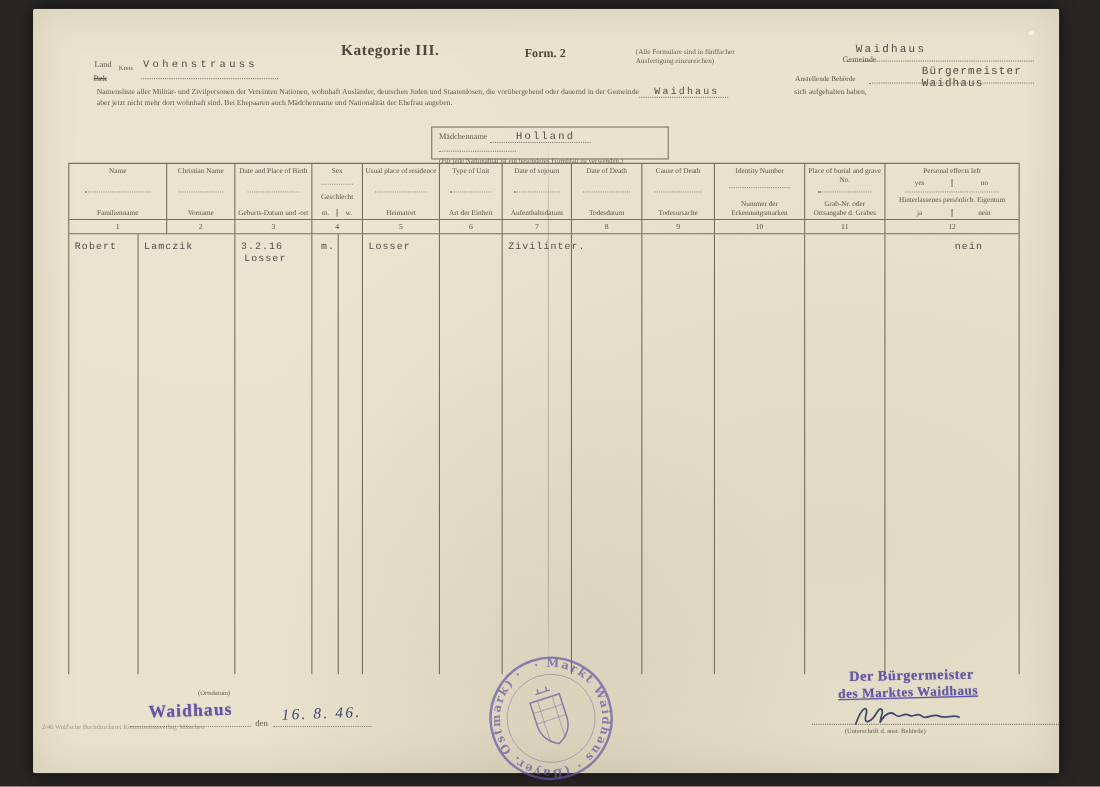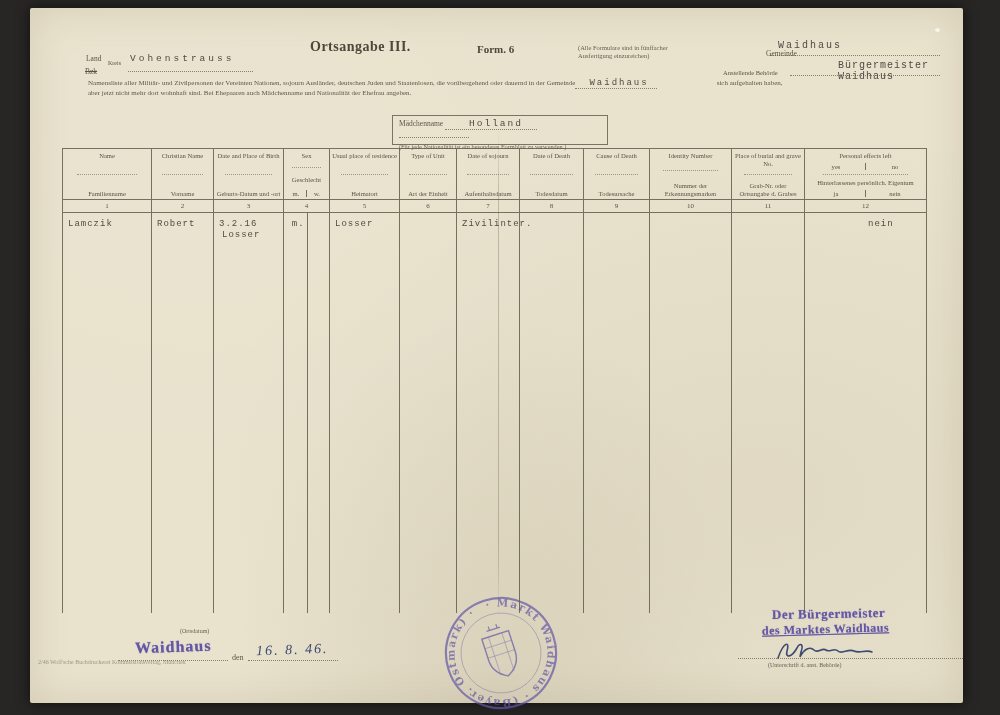--- a/index.html
+++ b/index.html
@@ -98,43 +98,43 @@
   .fline3{left:708px;top:650px;width:225px;}
   .sig-note{left:738px;top:654px;font-size:6px;color:#6a6253;}
 </style>
 </head>
 <body>
 
 <div class="paper">
   <div class="crease"></div>
   <div class="speck"></div>
 
-  <div class="abs kategorie">Ortsangabe III.</div>
-  <div class="abs form-no">Form. 6</div>
+  <div class="abs kategorie">Kategorie III.</div>
+  <div class="abs form-no">Form. 2</div>
   <div class="abs copies-note tiny">
     <div>(Alle Formulare sind in fünffacher</div>
     <div>Ausfertigung einzureichen)</div>
   </div>
 
   <div class="abs land-label">Land</div>
   <div class="abs kreis-label">Kreis</div>
   <div class="abs bzk-label">Bzk</div>
   <div class="abs district-line dots"></div>
   <div class="abs district-value typed">Vohenstrauss</div>
 
   <div class="abs gemeinde-label print">Gemeinde</div>
   <div class="abs gemeinde-line dots"></div>
   <div class="abs gemeinde-value typed">Waidhaus</div>
   <div class="abs behoerde-label print">Anstellende Behörde</div>
   <div class="abs behoerde-line dots"></div>
   <div class="abs behoerde-value typed">Bürgermeister Waidhaus</div>
 
   <div class="abs intro">
     <div>
-      <span>Namensliste aller Militär- und Zivilpersonen der Vereinten Nationen, sojourn Ausländer, deutschen Juden und Staatenlosen, die vorübergehend oder dauernd in der Gemeinde</span><span class="t-inline dots">Waidhaus</span><span class="tail-gap"></span><span>sich aufgehalten haben,</span>
+      <span>Namensliste aller Militär- und Zivilpersonen der Vereinten Nationen, wohnhaft Ausländer, deutschen Juden und Staatenlosen, die vorübergehend oder dauernd in der Gemeinde</span><span class="t-inline dots">Waidhaus</span><span class="tail-gap"></span><span>sich aufgehalten haben,</span>
     </div>
     <div>aber jetzt nicht mehr dort wohnhaft sind. Bei Ehepaaren auch Mädchenname und Nationalität der Ehefrau angeben.</div>
   </div>
 
   <div class="abs nat-box">
     <div class="nat-line1">
       <span>Mädchenname</span>
       <span class="nat-value">Holland</span><span class="nat-dots"></span>
     </div>
     <div class="nat-note">(Für jede Nationalität ist ein besonderes Formblatt zu verwenden.)</div>
@@ -223,25 +223,25 @@
         <div class="ncell" style="width: 70px;">5</div>
         <div class="ncell" style="width: 57px;">6</div>
         <div class="ncell" style="width: 63px;">7</div>
         <div class="ncell" style="width: 64px;">8</div>
         <div class="ncell" style="width: 66px;">9</div>
         <div class="ncell" style="width: 82px;">10</div>
         <div class="ncell" style="width: 73px;">11</div>
         <div class="ncell" style="width: 122px;">12</div>
       </div>
     <div class="tbody">
+        <div class="bcell" style="width: 62px;">
+          <div class="">Robert</div>
+        </div>
         <div class="bcell" style="width: 88px;">
           <div class="">Lamczik</div>
-        </div>
-        <div class="bcell" style="width: 62px;">
-          <div class="">Robert</div>
         </div>
         <div class="bcell" style="width: 70px;">
           <div class="">3.2.16</div>
           <div class="second-line">Losser</div>
         </div>
         <div class="bcell split" style="width: 46px;">
           <div class="sex-val">m.</div>
         </div>
         <div class="bcell" style="width: 70px;">
           <div class="">Losser</div>

